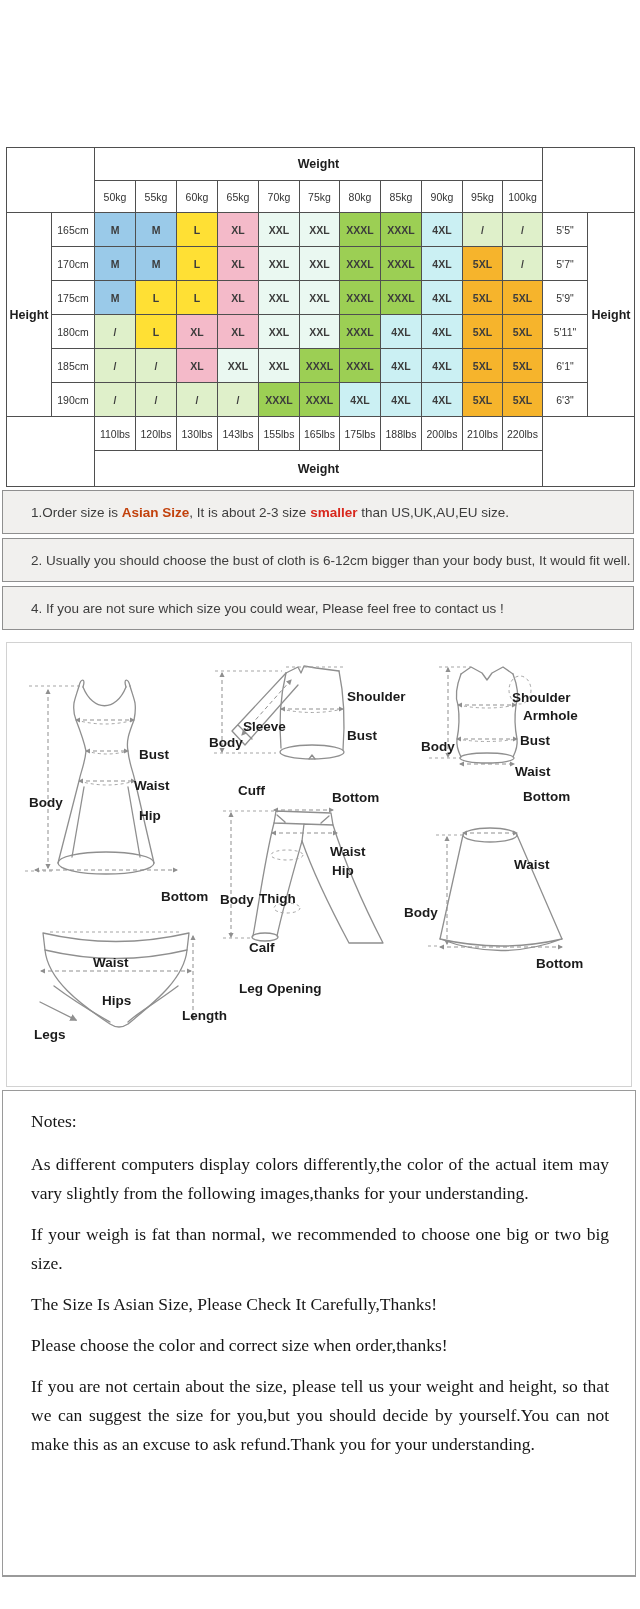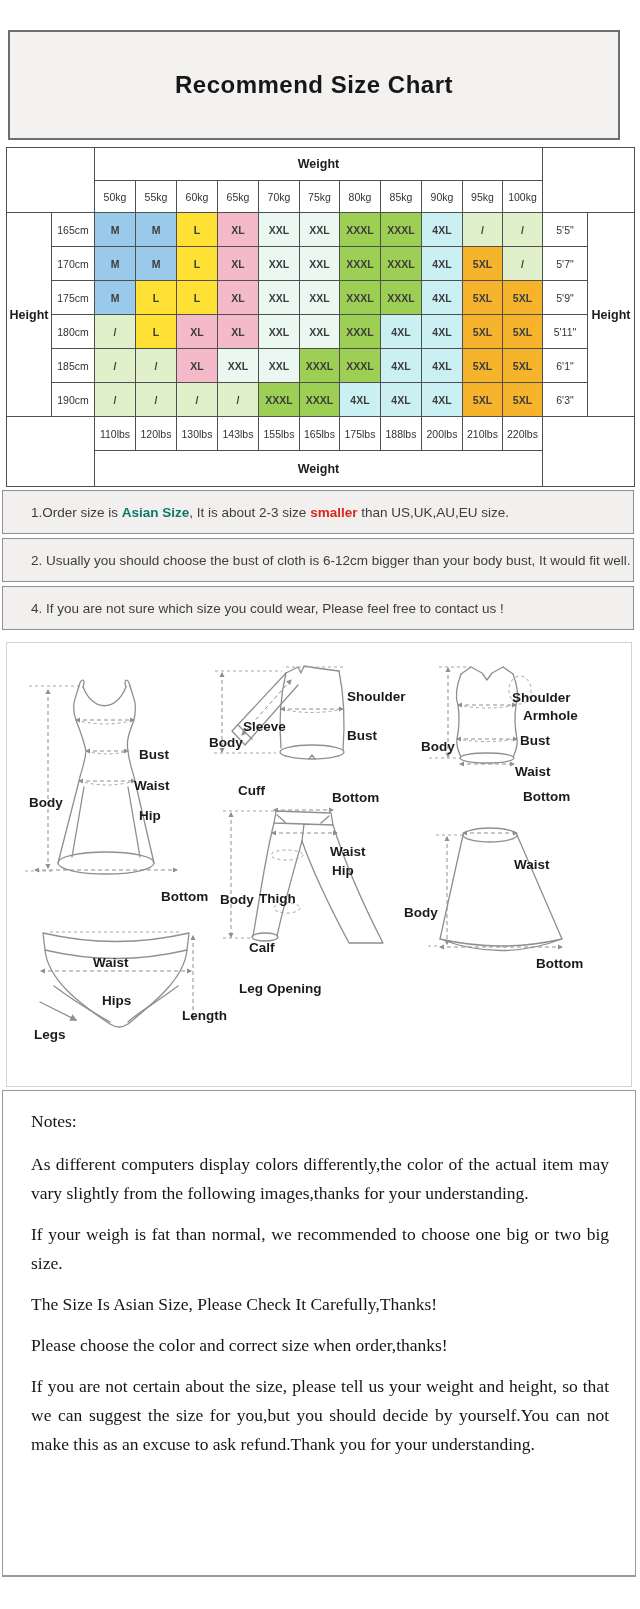--- a/index.html
+++ b/index.html
@@ -49,23 +49,20 @@
 <div class="page">
 
   <svg width="0" height="0" style="position:absolute">
     <defs>
       <marker id="arw" viewBox="0 0 10 10" refX="8" refY="5" markerWidth="5.5" markerHeight="5.5" orient="auto-start-reverse">
         <path d="M0,0 L10,5 L0,10 z" fill="#8f8f8f"></path>
       </marker>
     </defs>
   </svg>
 
-  <div class="title-box">
-    <h1>Recommend Size Chart</h1>
-  </div>
 
   <table class="size-table" id="sizeTable">
       <colgroup>
         <col style="width:45px">
         <col style="width:43px">
         <col style="width:41px">
         <col style="width:41px">
         <col style="width:41px">
         <col style="width:41px">
         <col style="width:41px">
@@ -204,21 +201,21 @@
           <td class="unit">220lbs</td>
           <td colspan="2" rowspan="2" class="blank"></td>
         </tr>
         <tr style="height:36px">
           <td colspan="11" class="hdr">Weight</td>
         </tr>
       </tbody>
     </table>
 
   <div id="orderNotes">
-      <div class="onote" style="top: 490px;"><span>1.Order size is </span><span class="red" style="color: #0f766e;">Asian Size</span><span>, It is about 2-3 size </span><span class="red" style="color: rgb(216, 39, 28);">smaller</span><span> than US,UK,AU,EU size.</span></div>
+      <div class="onote" style="top: 490px;"><span>1.Order size is </span><span class="red" style="color: #c2410c;">Asian Size</span><span>, It is about 2-3 size </span><span class="red" style="color: rgb(216, 39, 28);">smaller</span><span> than US,UK,AU,EU size.</span></div>
       <div class="onote" style="top: 538px;"><span>2. Usually you should choose the bust of cloth is 6-12cm bigger than your body bust, It would fit well.</span></div>
       <div class="onote" style="top: 586px;"><span>4. If you are not sure which size you could wear, Please feel free to contact us !</span></div>
     </div>
 
   <div class="diagrams">
 
     <svg style="left:14px;top:22px" width="200" height="250" viewBox="0 0 200 250">
       <path class="ln" d="M58,21 C60,13 65,13 62,22 M105,22 C102,13 107,13 109,21"></path>
       <path class="ln" d="M62,22 C72,47 95,47 105,22"></path>
       <path class="ln" d="M58,21 C56,28 54,33 53,38 C52,46 53,50 55,55 C60,68 63,76 65,86 C64,98 60,106 58,116 L37,198"></path>

